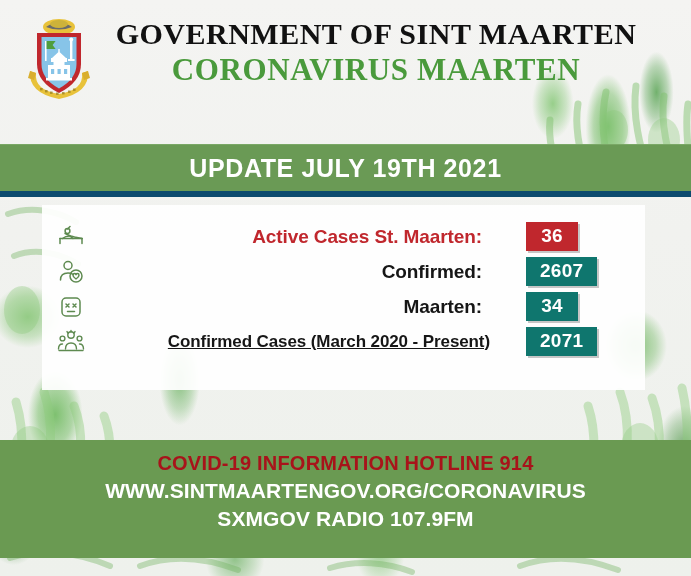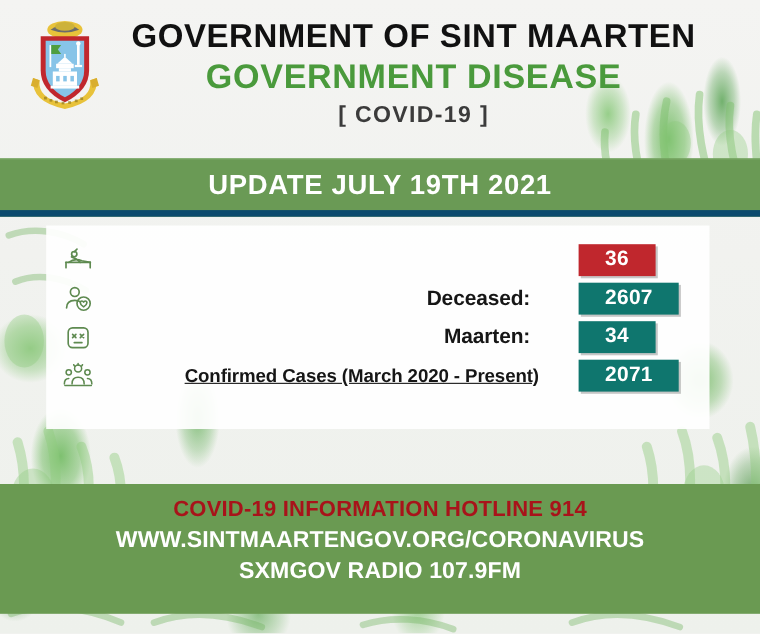--- a/index.html
+++ b/index.html
@@ -67,20 +67,21 @@
     left: 26px; top: 16px;
     width: 66px; height: 92px;
   }
   .crest svg { width: 100%; height: 100%; display: block; }
 
   .title-block {
     position: absolute;
     left: 96px; top: 18px;
     width: 560px;
     text-align: center;
+    font-family: Liberation Serif, serif;
   }
   .gov-title {
     font-size: 30px;
     font-weight: bold;
     letter-spacing: .5px;
     color: #111111;
     line-height: 1.08;
     white-space: nowrap;
   }
   .disease-title {
@@ -166,21 +167,21 @@
   .stat-label.wide { width: 400px; font-size: 17px; text-decoration: underline; }
 
   .stat-value {
     position: absolute;
     left: 484px;
     min-width: 52px;
     text-align: center;
     color: #ffffff;
     font-size: 19px;
     font-weight: bold;
-    padding: 3px 24px 4px;
+    padding: 3px 14px 4px;
     box-sizing: border-box;
     box-shadow: 2px 2px 0 rgba(0,0,0,.22);
     letter-spacing: .3px;
   }
   .stat-value.red   { background: #c0272d; }
   .stat-value.green { background: #0f766e; }
 
   
   .footer {
     position: absolute;
@@ -297,22 +298,21 @@
           <rect x="30" y="76.5" width="2.6" height="2.4"></rect>
           <rect x="36" y="76" width="2.6" height="2.4"></rect>
           <rect x="42" y="74.5" width="2.6" height="2.4"></rect>
           <rect x="47" y="72.5" width="2.6" height="2.4"></rect>
         </g>
       </svg>
     </div>
 
     <div class="title-block">
       <div class="gov-title">GOVERNMENT OF SINT MAARTEN</div>
-      <div class="disease-title">GOVERNMENT DISEASE</div>
-      <div class="covid-tag">[ COVID-19 ]</div>
+      <div class="disease-title">CORONAVIRUS MAARTEN</div>
     </div>
   </div>
 
   <div class="update-banner">
     <div class="update-text">UPDATE JULY 19TH 2021</div>
   </div>
 
   <div class="stats-panel">
 
     <div class="stat-row">
@@ -320,33 +320,34 @@
         <svg width="30" height="30" viewBox="0 0 30 30" fill="none" stroke="#5e8a50" stroke-width="1.5" stroke-linecap="round" stroke-linejoin="round" xmlns="http://www.w3.org/2000/svg">
           <circle cx="11.5" cy="9" r="2.4"></circle>
           <path d="M9 11.5 q5 1.5 8 5"></path>
           <path d="M11.5 7 l2.5 -2.5"></path>
           <path d="M4 16.5 h22"></path>
           <path d="M4 16.5 v5"></path>
           <path d="M26 16.5 v5"></path>
           <path d="M6.5 16.5 q5 -4 12 -1.5 l7.5 1.5"></path>
         </svg>
       </span>
+      <span class="stat-label accent">Active Cases St. Maarten:</span>
       <span class="stat-value red">36</span>
     </div>
 
     <div class="stat-row">
       <span class="stat-icon">
         <svg width="30" height="30" viewBox="0 0 30 30" fill="none" stroke="#5e8a50" stroke-width="1.5" stroke-linecap="round" stroke-linejoin="round" xmlns="http://www.w3.org/2000/svg">
           <circle cx="12" cy="8.5" r="4"></circle>
           <path d="M4.5 23 q0 -7 7.5 -7 q3 0 5 1.3"></path>
           <circle cx="20" cy="19" r="6"></circle>
           <path d="M20 22 q-3 -2 -3 -3.8 q0 -1.6 1.5 -1.6 q1 0 1.5 1 q.5 -1 1.5 -1 q1.5 0 1.5 1.6 q0 1.8 -3 3.8 z"></path>
         </svg>
       </span>
-      <span class="stat-label">Deceased:</span>
+      <span class="stat-label">Confirmed:</span>
       <span class="stat-value green">2607</span>
     </div>
 
     <div class="stat-row">
       <span class="stat-icon">
         <svg width="30" height="30" viewBox="0 0 30 30" fill="none" stroke="#5e8a50" stroke-width="1.5" stroke-linecap="round" stroke-linejoin="round" xmlns="http://www.w3.org/2000/svg">
           <rect x="6" y="6" width="18" height="18" rx="4"></rect>
           <path d="M10 12 l3 3 M13 12 l-3 3"></path>
           <path d="M17 12 l3 3 M20 12 l-3 3"></path>
           <path d="M11.5 19.5 h7"></path>

